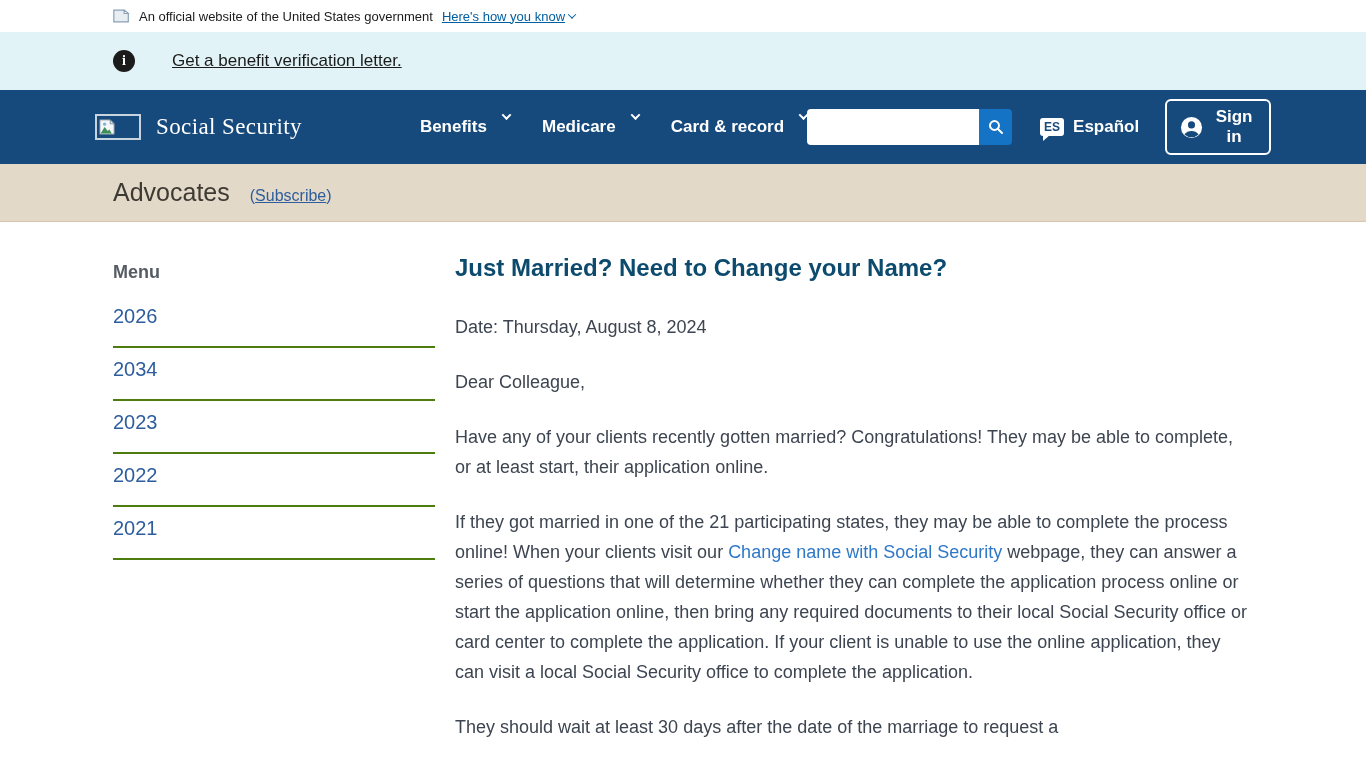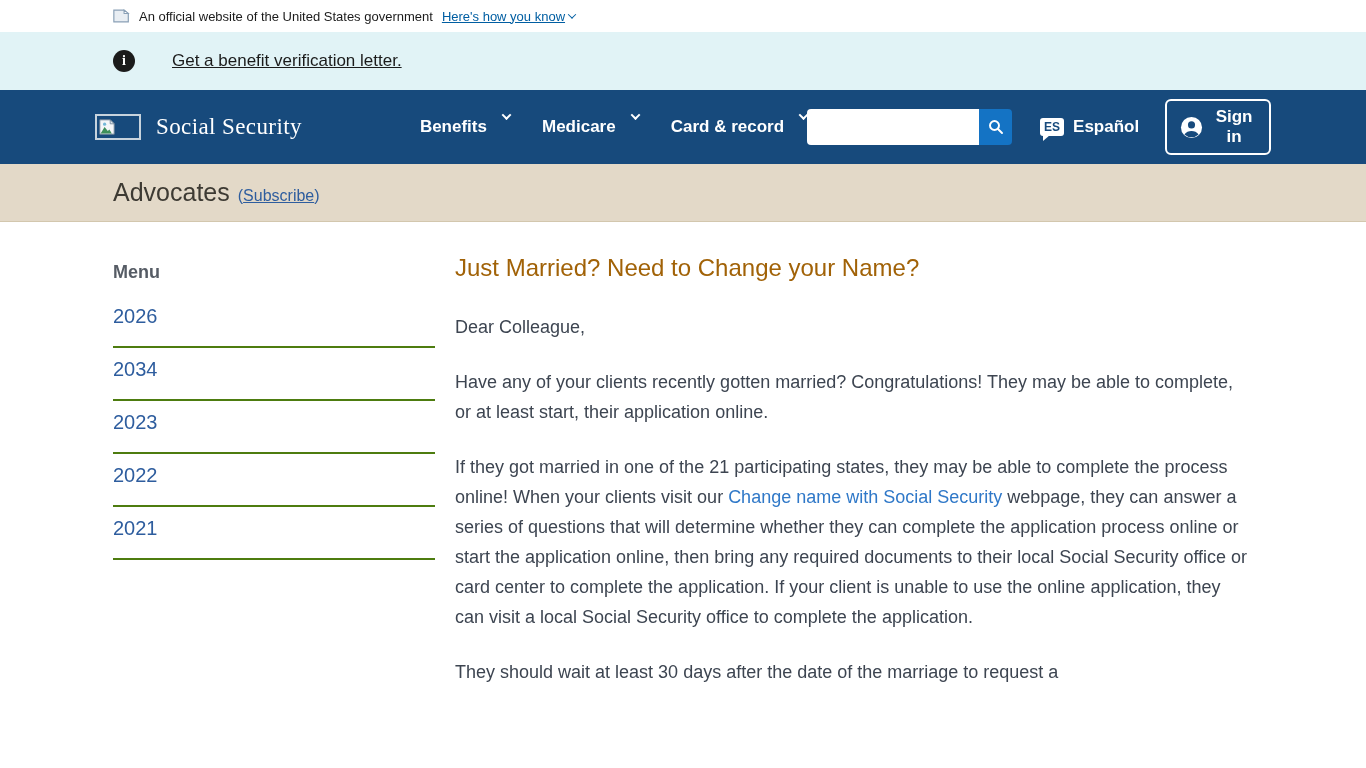--- a/index.html
+++ b/index.html
@@ -48,35 +48,35 @@
     border-top:6px solid #ffffff; border-right:7px solid transparent; }
   .lang-label { color:#ffffff; font-size:17px; font-weight:bold; }
 
   .signin-btn { margin-left:26px; display:flex; align-items:center; gap:9px;
     background:transparent; border:2px solid #ffffff; border-radius:6px;
     padding:6px 13px; color:#ffffff; font-size:17px; font-weight:bold; cursor:pointer;
     font-family:"Liberation Sans", sans-serif; }
 
   
   .page-bar { background:#e3d9c8; height:58px; display:flex; align-items:center; border-bottom:1px solid #d3c7ae; }
-  .page-bar .container { display:flex; align-items:baseline; gap:8px; }
+  .page-bar .container { display:flex; align-items:baseline; gap:20px; }
   .page-title { font-size:25px; color:#3d3a33; font-weight:normal; margin:0; }
   .subscribe-link { font-size:16px; color:#2e5d9e; cursor:pointer; }
   .subscribe-link .lnk { text-decoration:underline; }
 
   
   .main .container { display:flex; gap:20px; padding-top:32px; }
   .sidebar { width:322px; flex-shrink:0; }
   .sidebar-heading { font-size:18px; font-weight:bold; color:#565c65; margin:8px 0 12px; }
   .sidebar ul { list-style:none; margin:0; padding:0; }
   .sidebar li { border-bottom:2px solid #4d7c0f; padding:10px 0 18px; }
   .year-link { font-size:20px; color:#2e5d9e; text-decoration:none; cursor:pointer; }
 
   .article { width:795px; }
-  .article h1 { font-size:24px; color:#a16207; margin:0 0 30px; font-weight:normal; }
+  .article h1 { font-size:24px; color:#0c4a6e; margin:0 0 30px; font-weight:bold; }
   .article p { font-size:18px; line-height:30px; color:#3d4551; margin:0 0 25px; }
   .inline-link { color:#2f78c8; cursor:pointer; }
 </style>
 </head>
 <body>
 
 <div class="gov-banner">
   <div class="container">
     <span style="display:inline-flex;">
       <svg width="17" height="14" viewBox="0 0 20 16">
@@ -173,19 +173,20 @@
         <li><a class="year-link">2026</a></li>
         <li><a class="year-link">2034</a></li>
         <li><a class="year-link">2023</a></li>
         <li><a class="year-link">2022</a></li>
         <li><a class="year-link">2021</a></li>
       </ul>
     </aside>
 
     <article class="article">
       <h1>Just Married? Need to Change your Name?</h1>
+      <p>Date: Thursday, August 8, 2024</p>
       <p>Dear Colleague,</p>
       <p>Have any of your clients recently gotten married? Congratulations! They may be able to complete, or at least start, their application online.</p>
       <p><span>If they got married in one of the 21 participating states, they may be able to complete the process online! When your clients visit our </span><a class="inline-link">Change name with Social Security</a><span> webpage, they can answer a series of questions that will determine whether they can complete the application process online or start the application online, then bring any required documents to their local Social Security office or card center to complete the application. If your client is unable to use the online application, they can visit a local Social Security office to complete the application.</span></p>
       <p>They should wait at least 30 days after the date of the marriage to request a</p>
     </article>
   </div>
 </main>
 
 </body></html>

